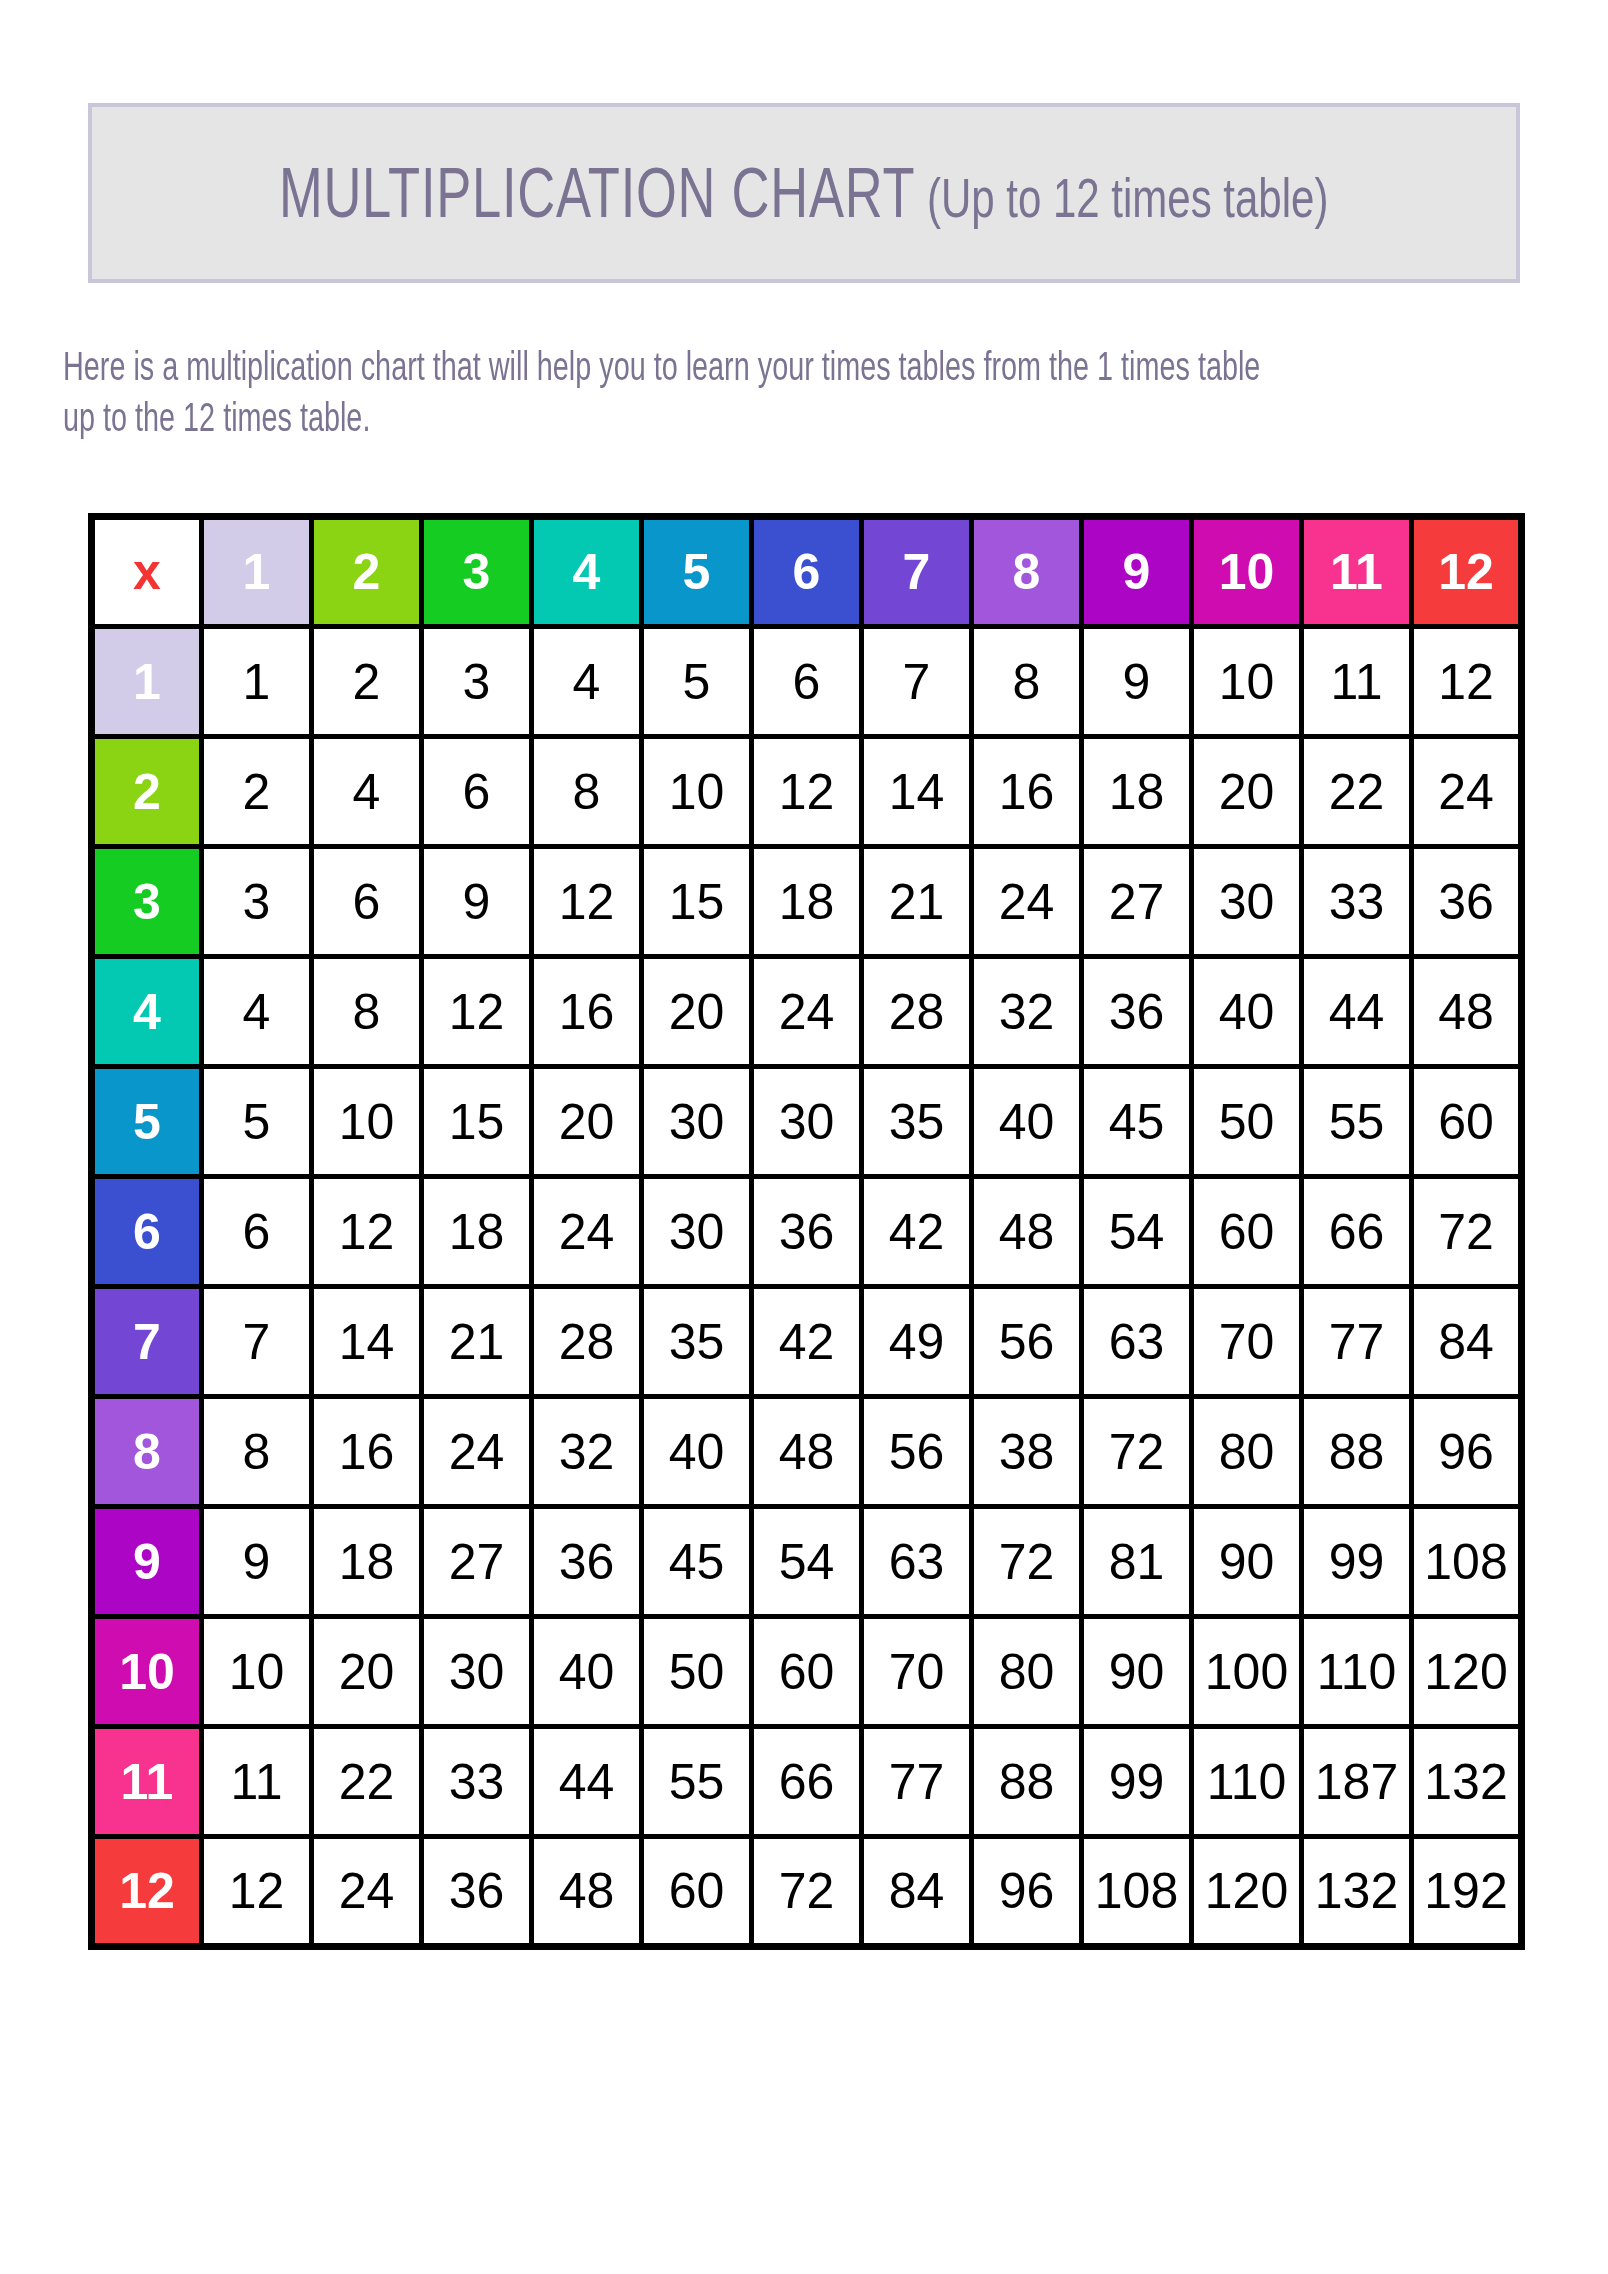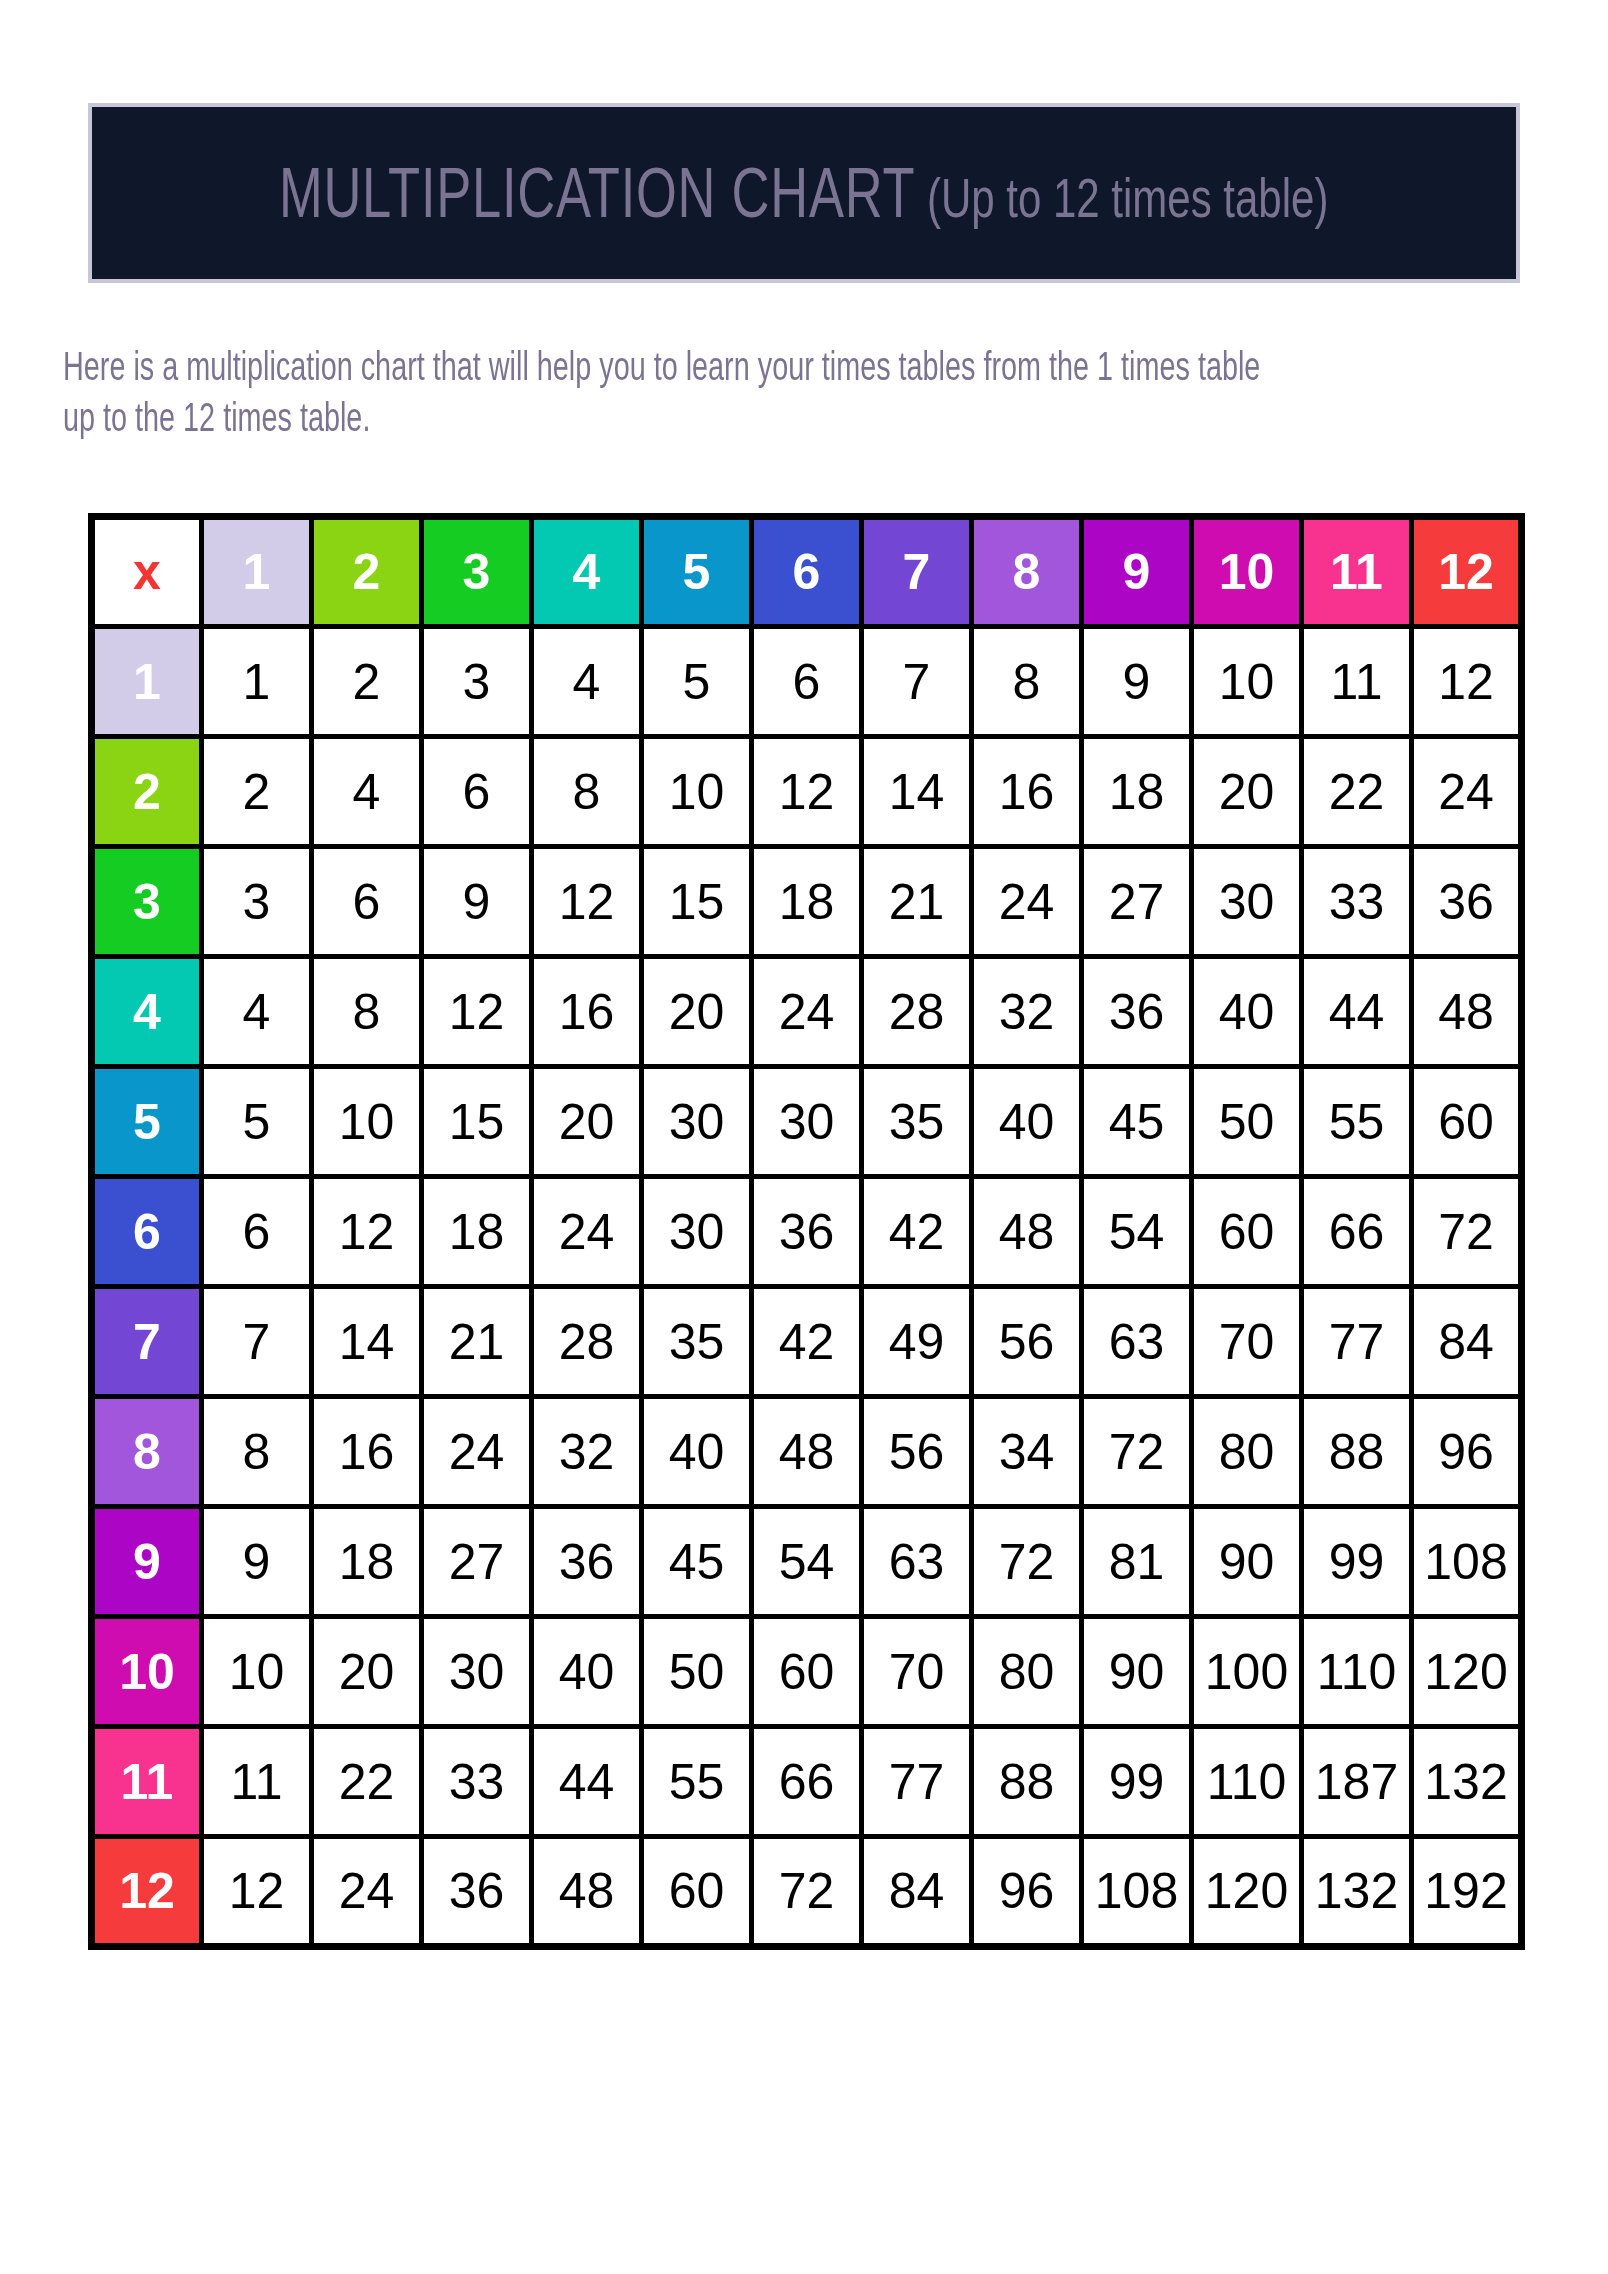--- a/index.html
+++ b/index.html
@@ -17,21 +17,21 @@
     height: 2274px;
     background: #ffffff;
   }
 
   
   .banner {
     box-sizing: border-box;
     margin: 103px 72px 0 88px;
     width: 1432px;
     height: 180px;
-    background: #0f172a;
+    background: #e5e5e5;
     border: 4px solid #c8c6d8;
     display: flex;
     align-items: center;
     justify-content: center;
     overflow: hidden;
   }
   .banner-title {
     white-space: nowrap;
     display: inline-block;
     transform: scaleX(0.75);
@@ -235,21 +235,21 @@
         </tr>
         <tr>
           <th style="background: rgb(161, 86, 220);">8</th>
           <td>8</td>
           <td>16</td>
           <td>24</td>
           <td>32</td>
           <td>40</td>
           <td>48</td>
           <td>56</td>
-          <td>34</td>
+          <td>38</td>
           <td>72</td>
           <td>80</td>
           <td>88</td>
           <td>96</td>
         </tr>
         <tr>
           <th style="background: rgb(172, 5, 197);">9</th>
           <td>9</td>
           <td>18</td>
           <td>27</td>

